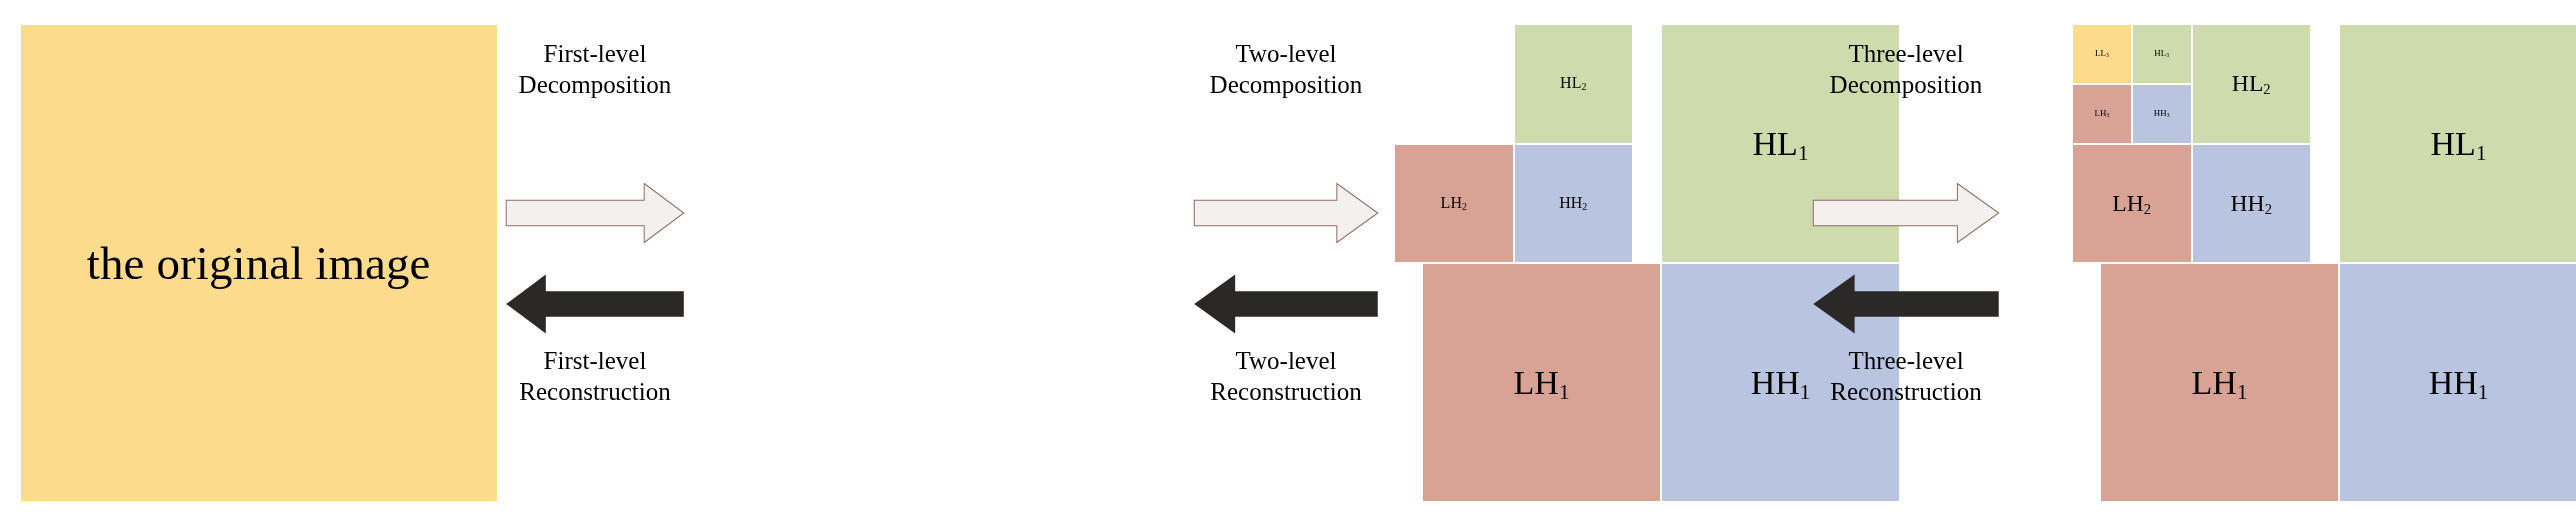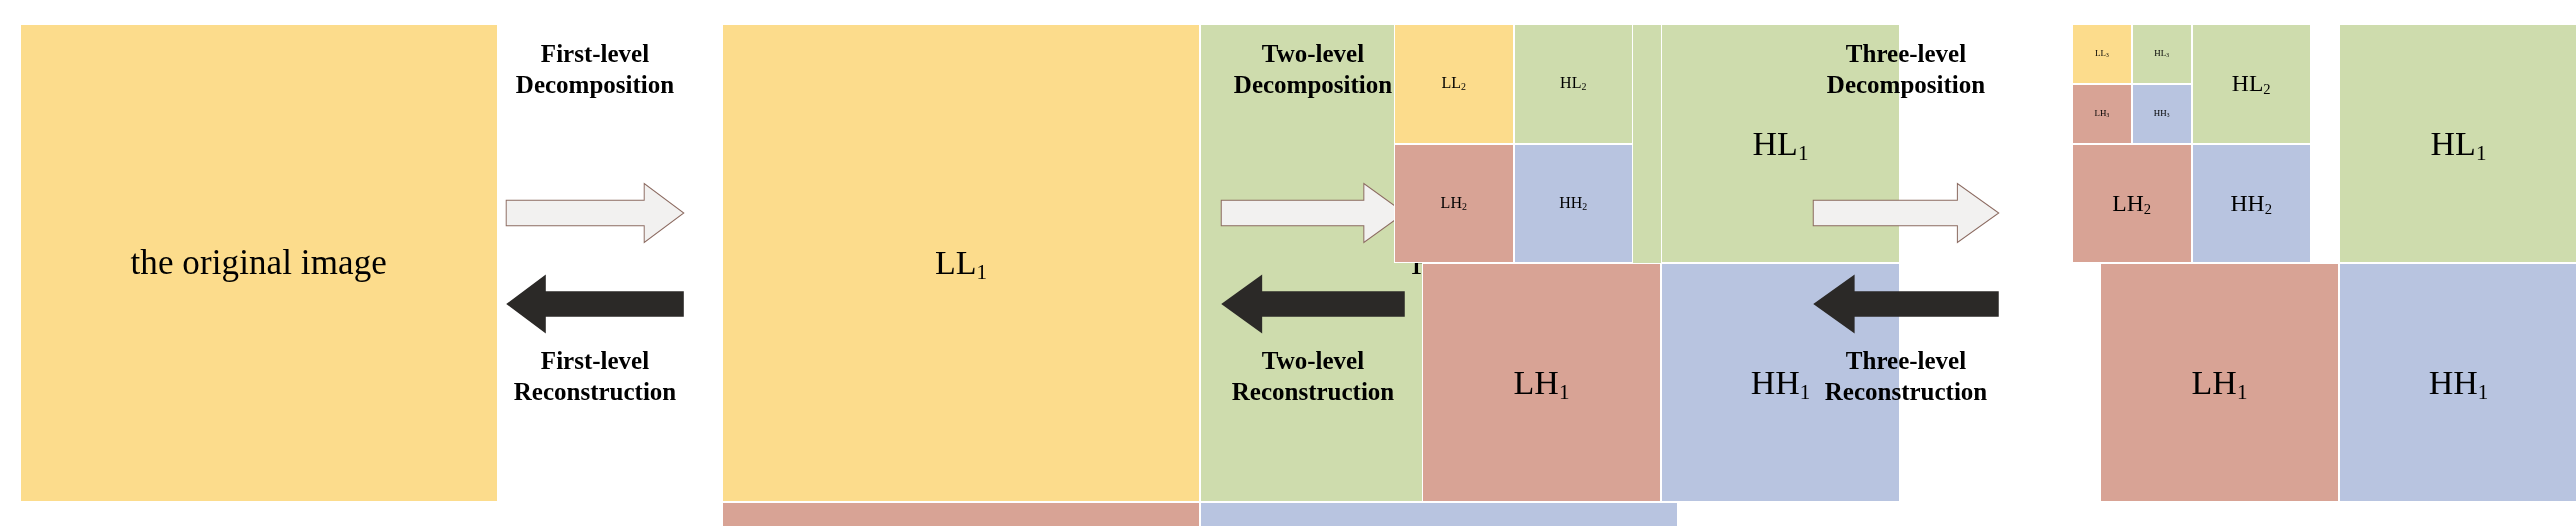--- a/index.html
+++ b/index.html
@@ -29,31 +29,31 @@
   .c-red   {background:#D8A395;}
   .c-blue  {background:#B8C4E0;}
 
   
   #original-image-block{
     left:20.7px;top:25.4px;width:476px;height:476px;
     background:#FCDC8C;
     display:flex;align-items:center;justify-content:center;
   }
   #original-image-block .orig-label{
-    font-size:35px;text-align:right;line-height:1.28;letter-spacing:0.1px;
+    font-size:47px;text-align:right;line-height:1.28;letter-spacing:0.1px;
   }
 
   
   .t-l1{font-size:34px;margin-left:28px;}
   .t-l2{font-size:23.6px;}
   .t-l2s{font-size:16px;}
   .t-l3s{font-size:8.9px;}
 
   
-  .arrow-group{position:absolute;top:24px;height:478px;font-weight:bold;}
+  .arrow-group{position:absolute;top:24px;height:478px;}
   .arrow-caption{
     position:absolute;left:0;width:100%;
     text-align:center;font-size:25px;line-height:1.22;
     white-space:pre-line;
   }
   #caption-decomp-1,#caption-decomp-2,#caption-decomp-3{top:15.4px;}
   #caption-recon-1,#caption-recon-2,#caption-recon-3{top:322px;}
 
   .arrow{position:absolute;left:50%;transform:translateX(-50%);}
   .arrow-decomp{top:157px;width:100%;height:64px;}
@@ -80,52 +80,39 @@
     </div>
     <div class="arrow arrow-recon">
       <svg viewBox="0 0 300 100" preserveAspectRatio="none">
         <path d="M298,30 L68,30 L68,4 L2,50 L68,96 L68,70 L298,70 Z" fill="#2B2927"></path>
       </svg>
     </div>
     <div class="arrow-caption" id="caption-recon-1">First-level
 Reconstruction</div>
   </div>
 
-  <div class="block" id="decomposition-level-1" style="left:694px;top:24px;width:478px;height:478px;">
-      <div class="cell c-yellow t-l1" style="left: 0%; top: 0%; width: 100%; height: 100%;">
-        <span class="lbl">LL<sub>1</sub></span>
-      </div>
-      <div class="cell c-green t-l1" style="left: 100%; top: 0%; width: 100%; height: 100%;">
-        <span class="lbl">HL<sub>1</sub></span>
-      </div>
-      <div class="cell c-red t-l1" style="left: 0%; top: 100%; width: 100%; height: 100%;"></div>
-      <div class="cell c-blue t-l1" style="left: 100%; top: 100%; width: 100%; height: 100%;"></div>
-    </div>
 
-  <div class="arrow-group" id="arrows-level-2" style="left:1220px;width:186px;">
+  <div class="arrow-group" id="arrows-level-2" style="left:1193px;width:186px;">
     <div class="arrow-caption" id="caption-decomp-2">Two-level
 Decomposition</div>
     <div class="arrow arrow-decomp">
       <svg viewBox="0 0 300 100" preserveAspectRatio="none">
         <path d="M2,30 L232,30 L232,4 L298,50 L232,96 L232,70 L2,70 Z" fill="#F2F1F0" stroke="#8C6B61" stroke-width="1.6"></path>
       </svg>
     </div>
     <div class="arrow arrow-recon">
       <svg viewBox="0 0 300 100" preserveAspectRatio="none">
         <path d="M298,30 L68,30 L68,4 L2,50 L68,96 L68,70 L298,70 Z" fill="#2B2927"></path>
       </svg>
     </div>
     <div class="arrow-caption" id="caption-recon-2">Two-level
 Reconstruction</div>
   </div>
 
   <div class="block" id="decomposition-level-2" style="left:1394px;top:24px;width:478px;height:478px;">
-      <div class="cell c-yellow t-l2s" style="left: 0%; top: 0%; width: 25%; height: 25%;">
-        <span class="lbl">LL<sub>2</sub></span>
-      </div>
       <div class="cell c-green t-l2s" style="left: 25%; top: 0%; width: 25%; height: 25%;">
         <span class="lbl">HL<sub>2</sub></span>
       </div>
       <div class="cell c-red t-l2s" style="left: 0%; top: 25%; width: 25%; height: 25%;">
         <span class="lbl">LH<sub>2</sub></span>
       </div>
       <div class="cell c-blue t-l2s" style="left: 25%; top: 25%; width: 25%; height: 25%;">
         <span class="lbl">HH<sub>2</sub></span>
       </div>
       <div class="cell c-green t-l1" style="left: 50%; top: 0%; width: 50%; height: 50%;">

